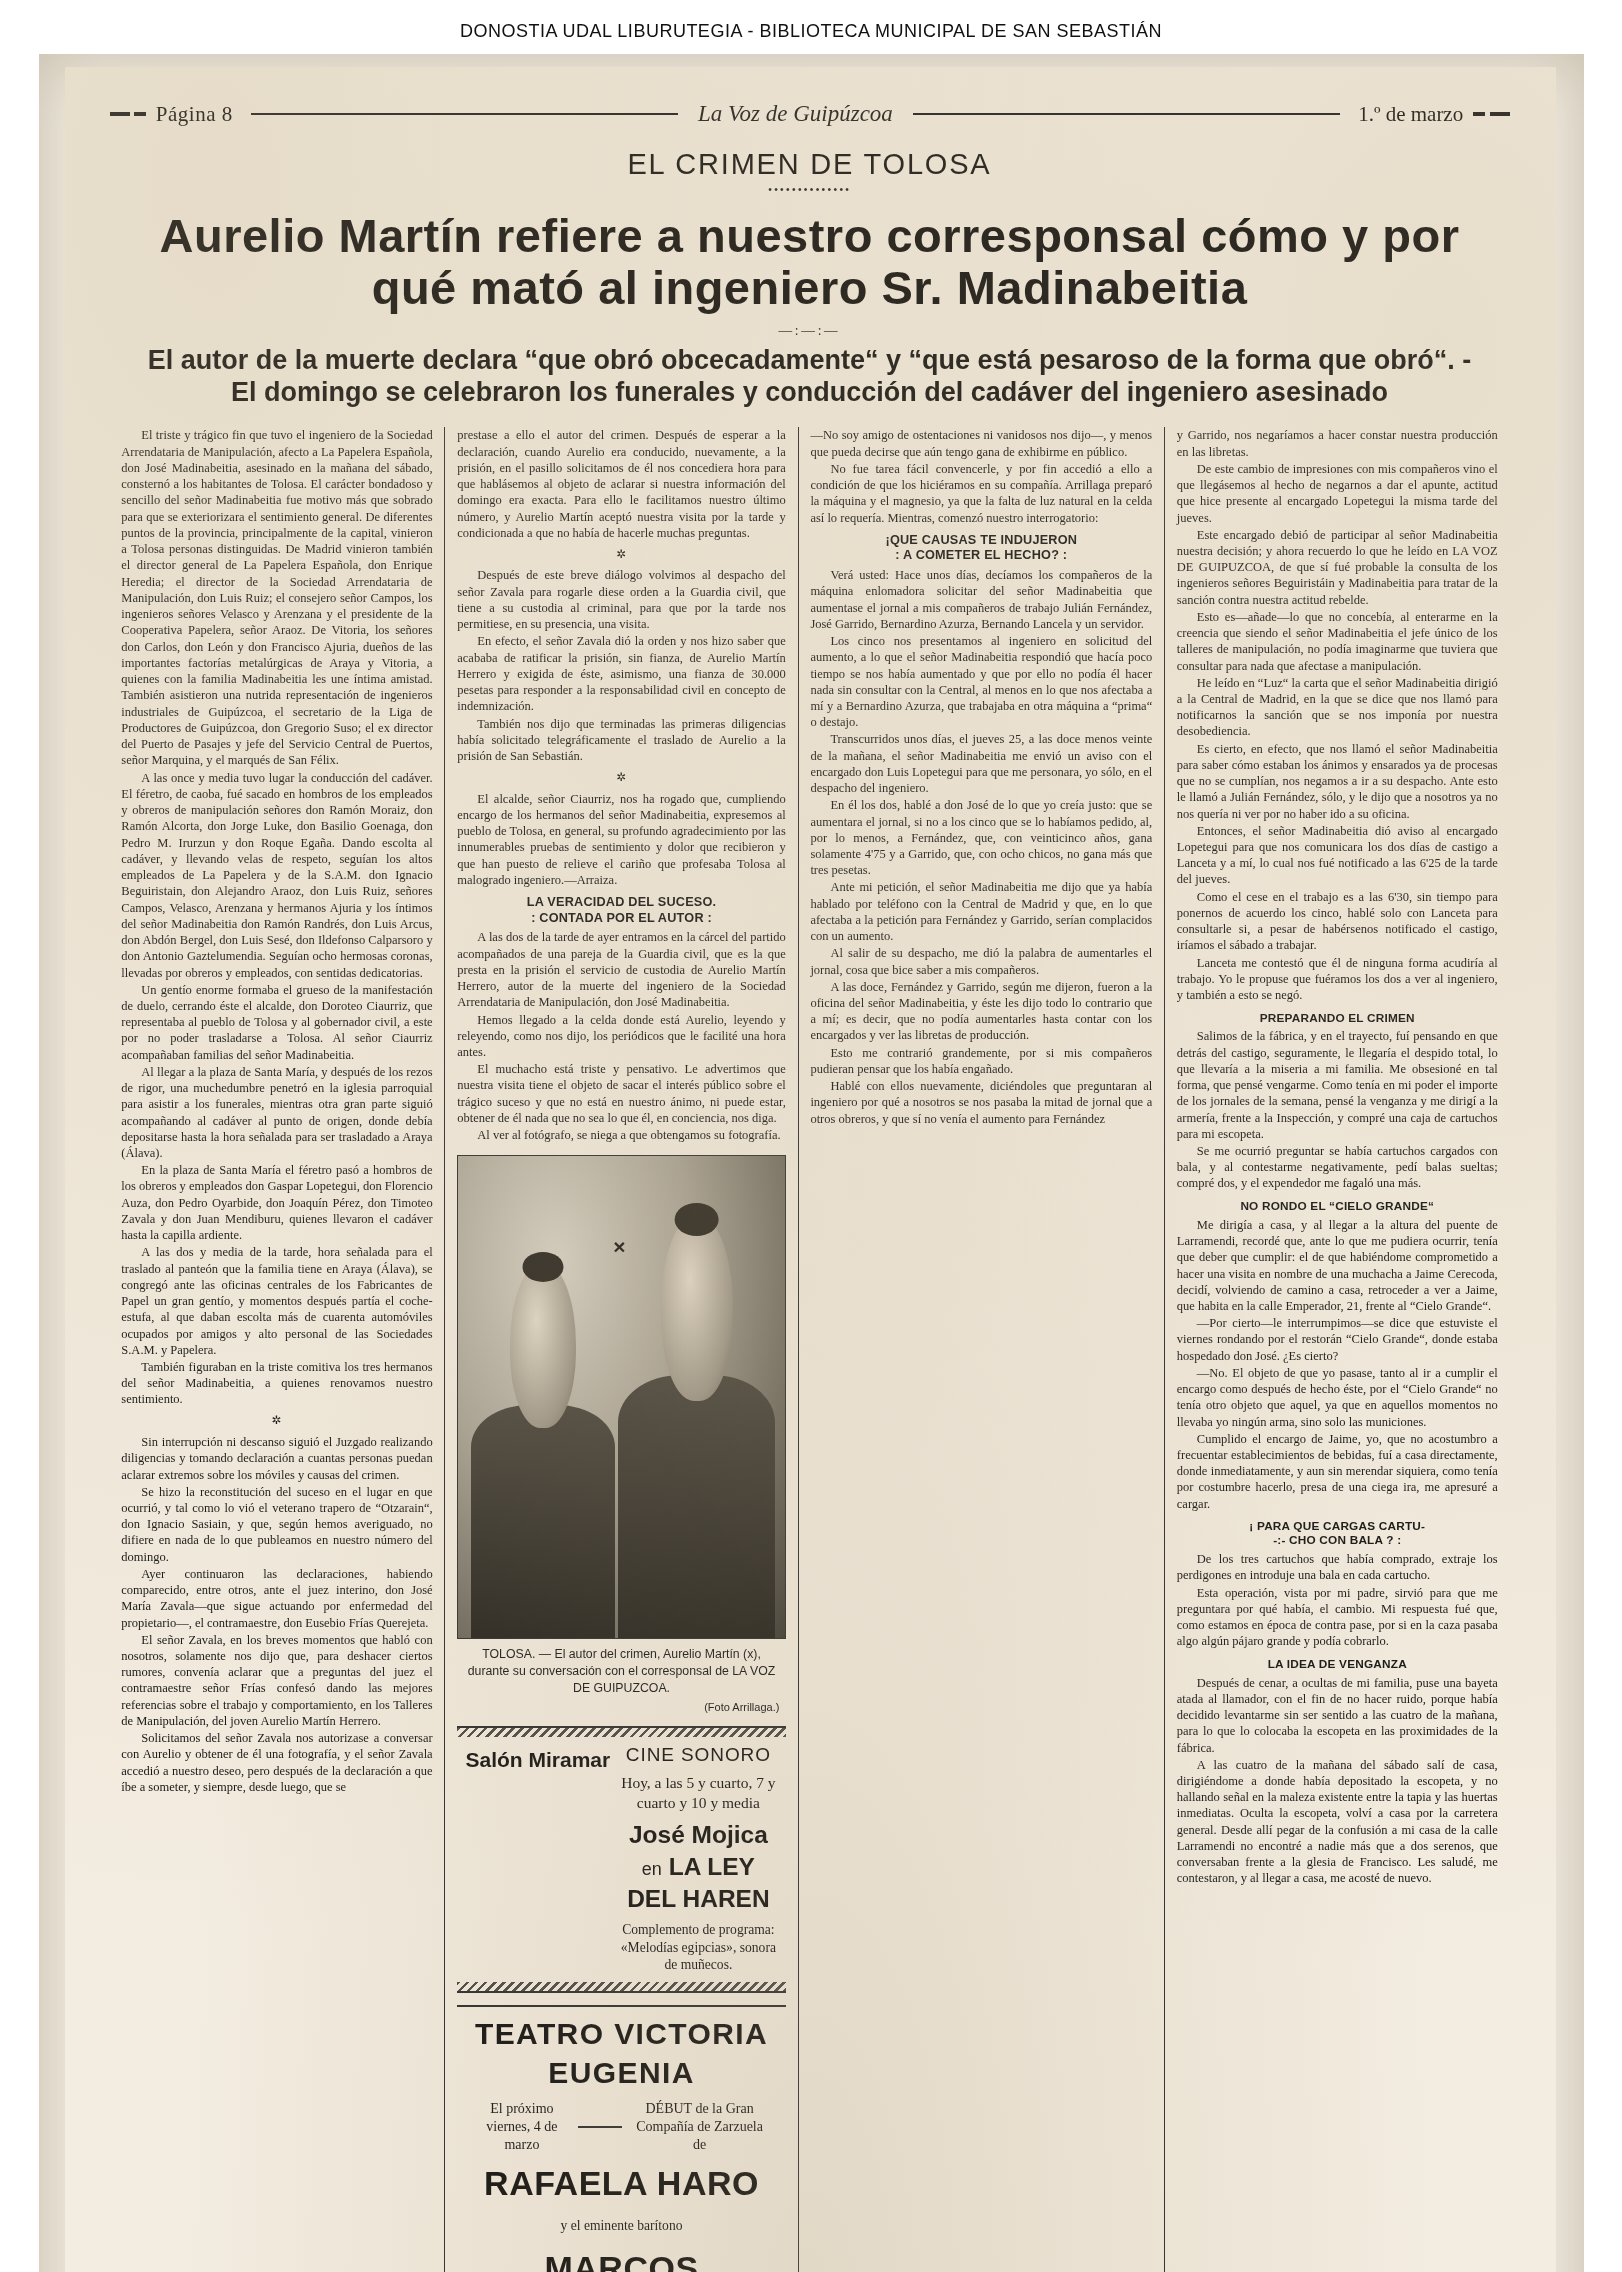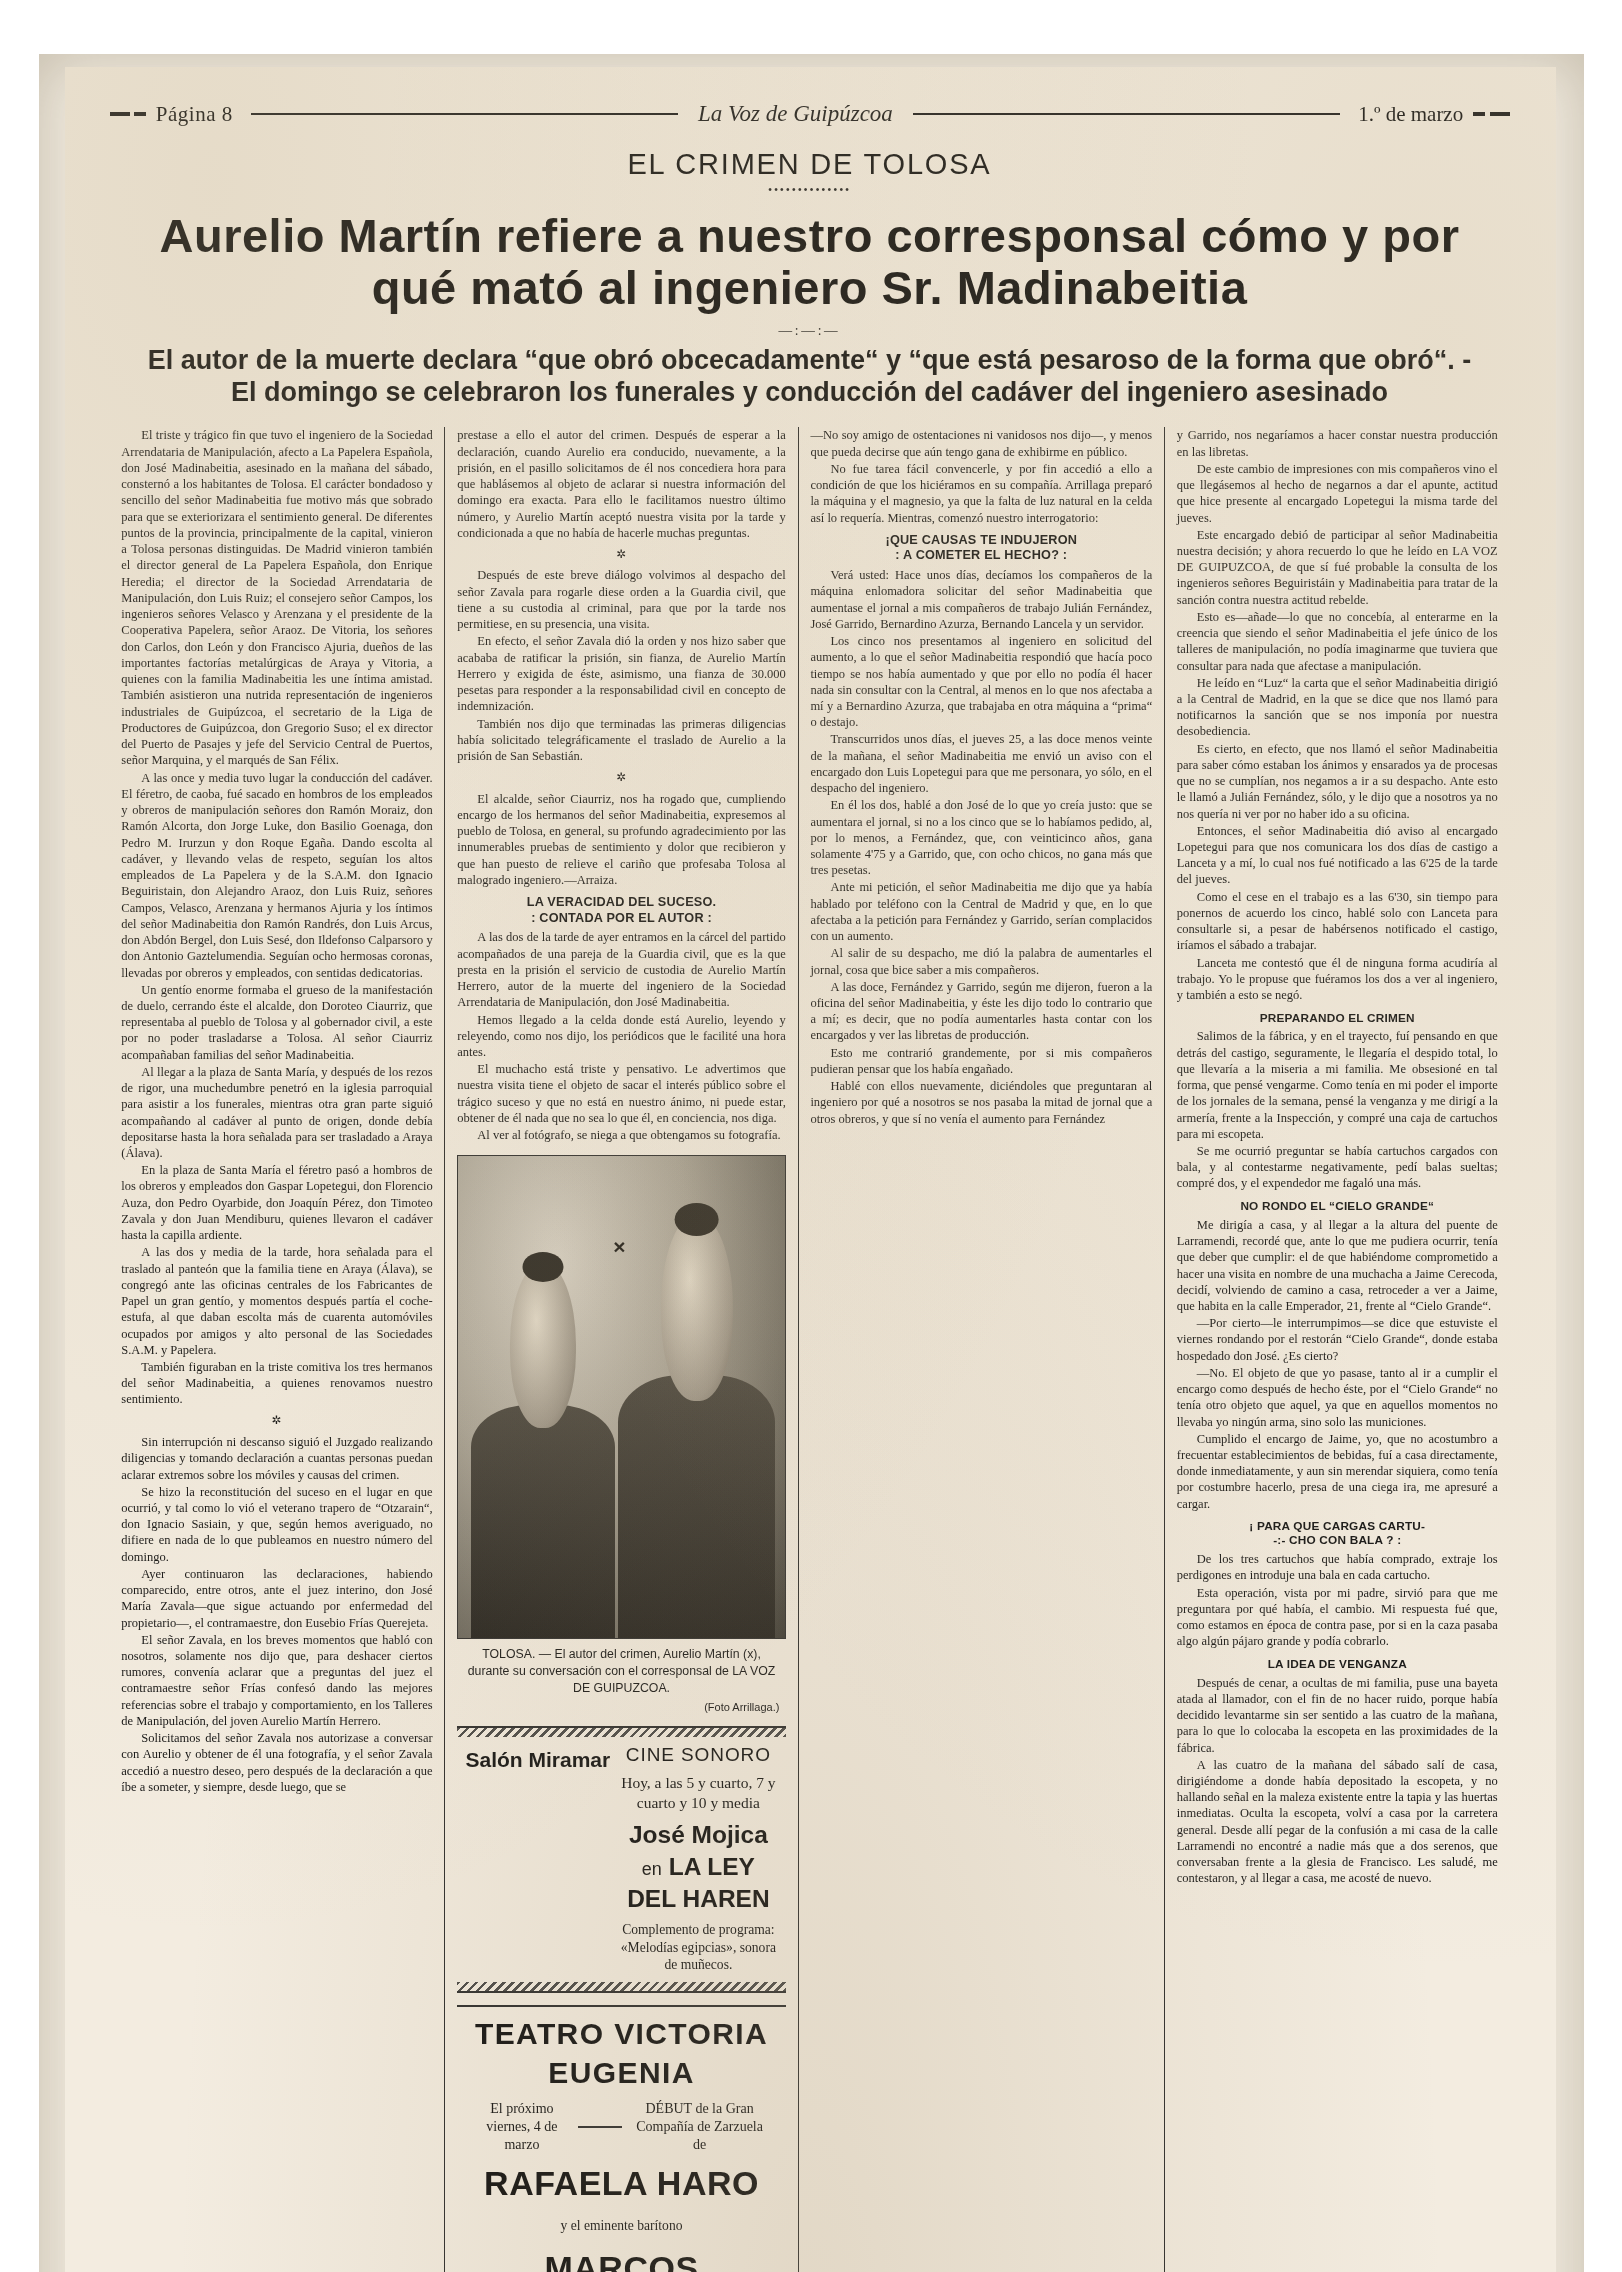--- a/index.html
+++ b/index.html
@@ -309,20 +309,21 @@
     color:#0d0d0d;
   }
   .mid-name { font-family:"Liberation Serif", serif; font-size:13.6px; color:#111; }
   .sideline { display:inline-block; width:82px; height:1.8px; background:#2b2b2b; vertical-align:middle; margin:0 7.3px; }
 </style>
 </head>
 <body>
 
 <div class="page">
 
+  <div class="lib-header">DONOSTIA UDAL LIBURUTEGIA - BIBLIOTECA MUNICIPAL DE SAN SEBASTIÁN</div>
 
   <div class="scan">
     <div class="sheet">
       <div class="inner">
 
         <div class="masthead">
           <div class="dashes">
             <span class="dash"></span>
             <span class="dash sm"></span>
           </div>

